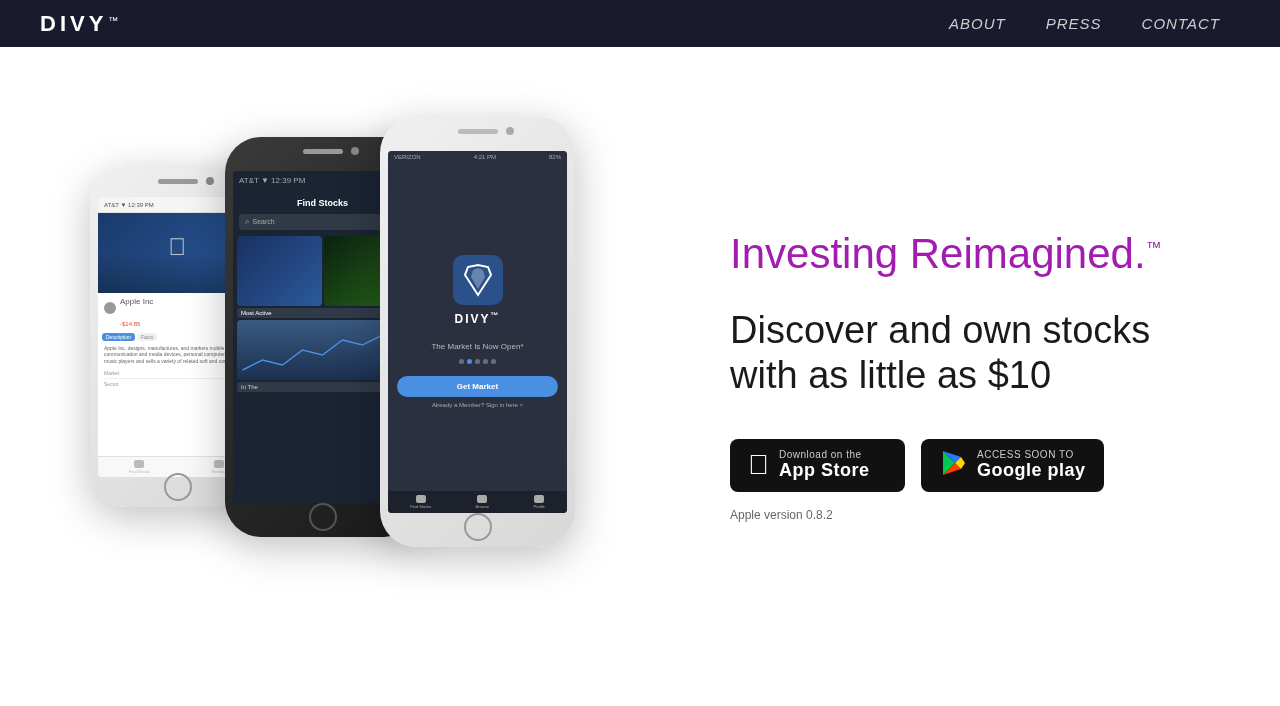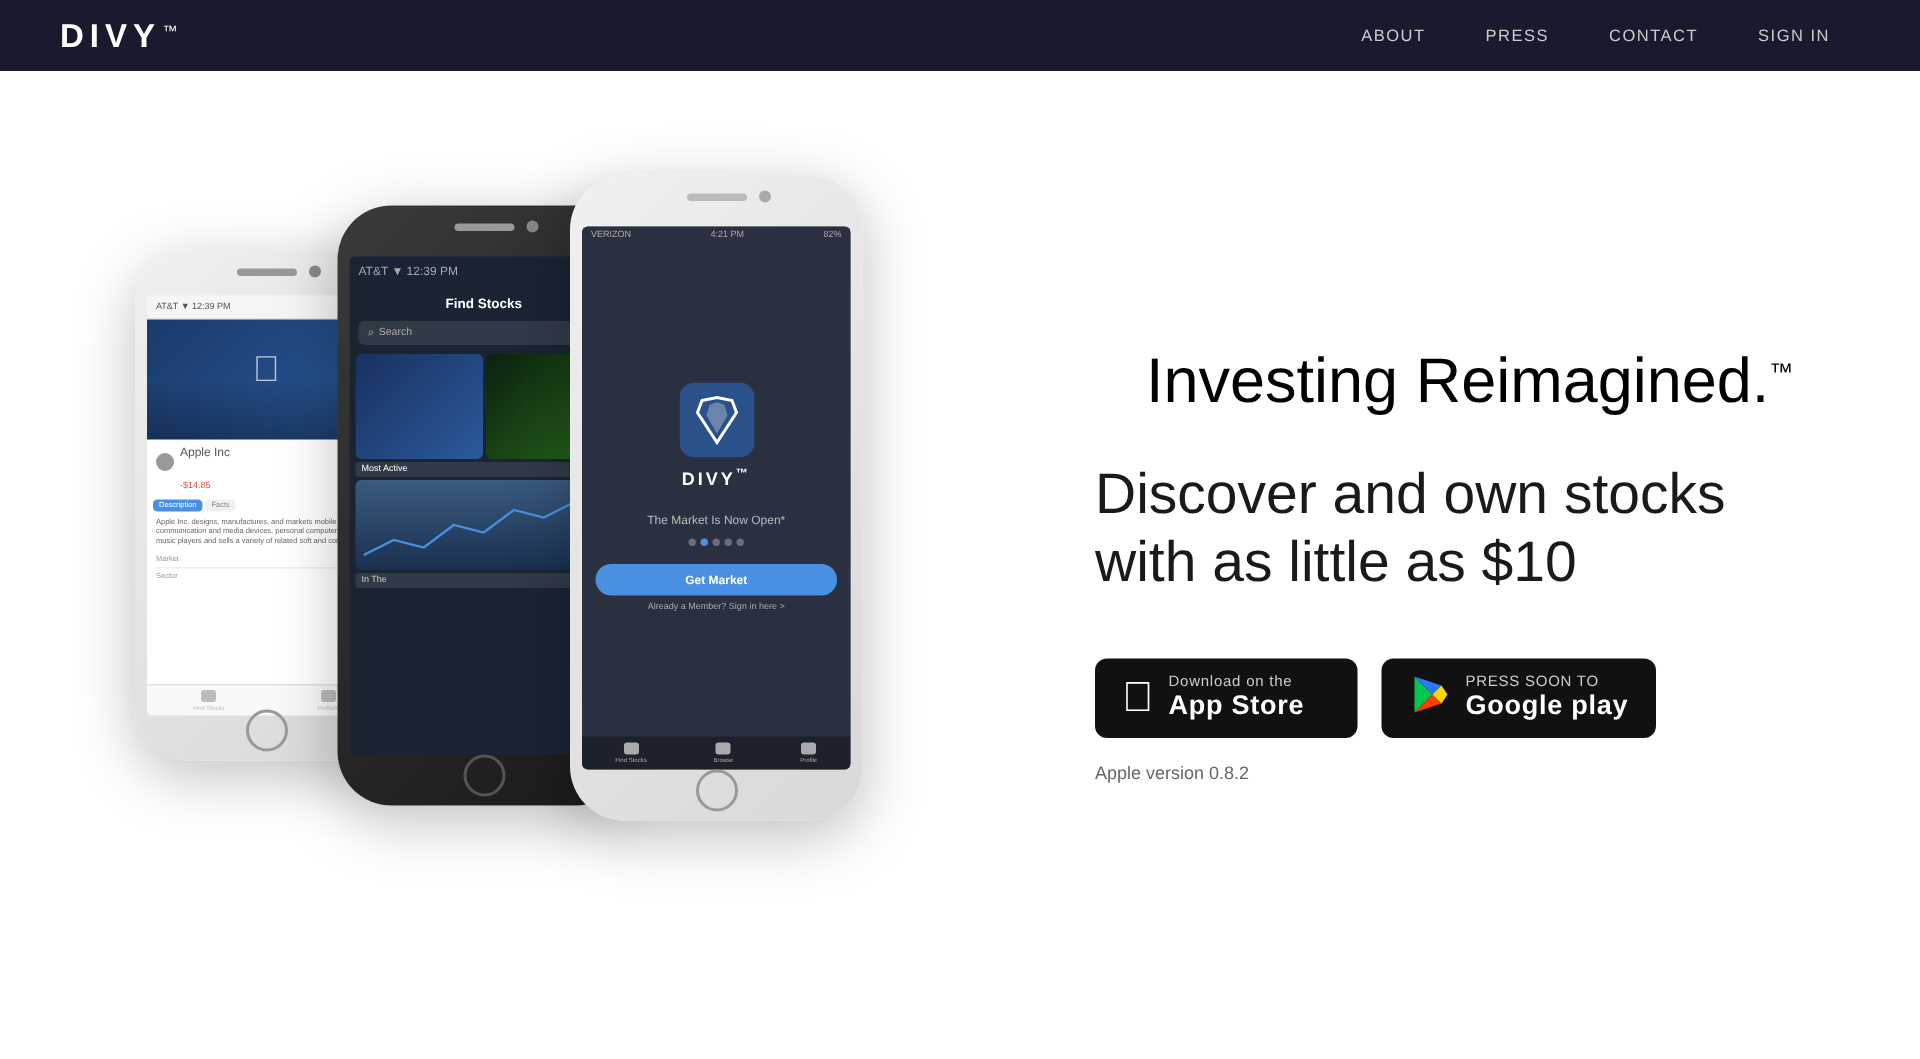--- a/index.html
+++ b/index.html
@@ -13,29 +13,30 @@
       align-items: center;
       justify-content: space-between;
       padding: 0 40px;
       position: fixed;
       top: 0; left: 0; right: 0;
       z-index: 100;
     }
     .nav-link {
       color: #ccc;
       text-decoration: none;
-      font-size: 11px;
+      font-size: 15px;
       font-weight: 500;
       letter-spacing: 1px;
       padding: 0 20px;
       height: 36px;
       display: flex;
       align-items: center;
       text-transform: uppercase;
       transition: color 0.2s;
+      font-style: italic;
     }
 
     
     .main {
       margin-top: 47px;
       display: flex;
       align-items: center;
       min-height: calc(706px - 47px);
       padding: 0 0 0 60px;
       background: #fff;
@@ -362,24 +363,23 @@
     .rbn-label { font-size: 4px; color: #aaa; }
 
     
     .content-section {
       flex: 1;
       padding: 40px 60px 40px 40px;
     }
     .headline {
       font-size: 42px;
       font-weight: 300;
-      color: #000000;
+      color: #a21caf;
       line-height: 1.1;
       margin-bottom: 30px;
-      margin-left: 34px;
     }
     .headline sup {
       font-size: 16px;
       vertical-align: super;
     }
     .subheadline {
       font-size: 38px;
       font-weight: 300;
       color: #1a1a1a;
       line-height: 1.2;
@@ -430,21 +430,20 @@
 <body>
 
 <nav>
   <div>
     <span style="color:#fff;font-size:22px;font-weight:700;letter-spacing:4px;">DIVY</span><span style="color:#fff;font-size:10px;vertical-align:super;margin-left:1px;">™</span>
   </div>
   <div style="display:flex;align-items:center;">
     <a href="#" class="nav-link">ABOUT</a>
     <a href="#" class="nav-link">PRESS</a>
     <a href="#" class="nav-link">CONTACT</a>
-    <a href="#" class="nav-link">SIGN IN</a>
   </div>
 </nav>
 
 <div class="main">
 
   <div class="phones-section">
 
     <div class="phone phone-left">
       <div class="phone-speaker"></div>
       <div class="phone-camera"></div>
@@ -599,21 +598,21 @@
       <a href="#" class="store-btn">
         <span class="store-btn-icon">
           <svg width="28" height="28" viewBox="0 0 28 28" xmlns="http://www.w3.org/2000/svg">
             <polygon points="4,2 4,26 16,14" fill="#00C853"></polygon>
             <polygon points="16,14 4,2 22,8" fill="#2979FF"></polygon>
             <polygon points="16,14 4,26 22,20" fill="#FF3D00"></polygon>
             <polygon points="16,14 22,8 26,14 22,20" fill="#FFD600"></polygon>
           </svg>
         </span>
         <div class="store-btn-text">
-          <span class="store-btn-small">PRESS SOON TO</span>
+          <span class="store-btn-small">ACCESS SOON TO</span>
           <span class="store-btn-large">Google play</span>
         </div>
       </a>
     </div>
 
     <div class="beta-text">Apple version 0.8.2</div>
   </div>
 
 </div>
 

